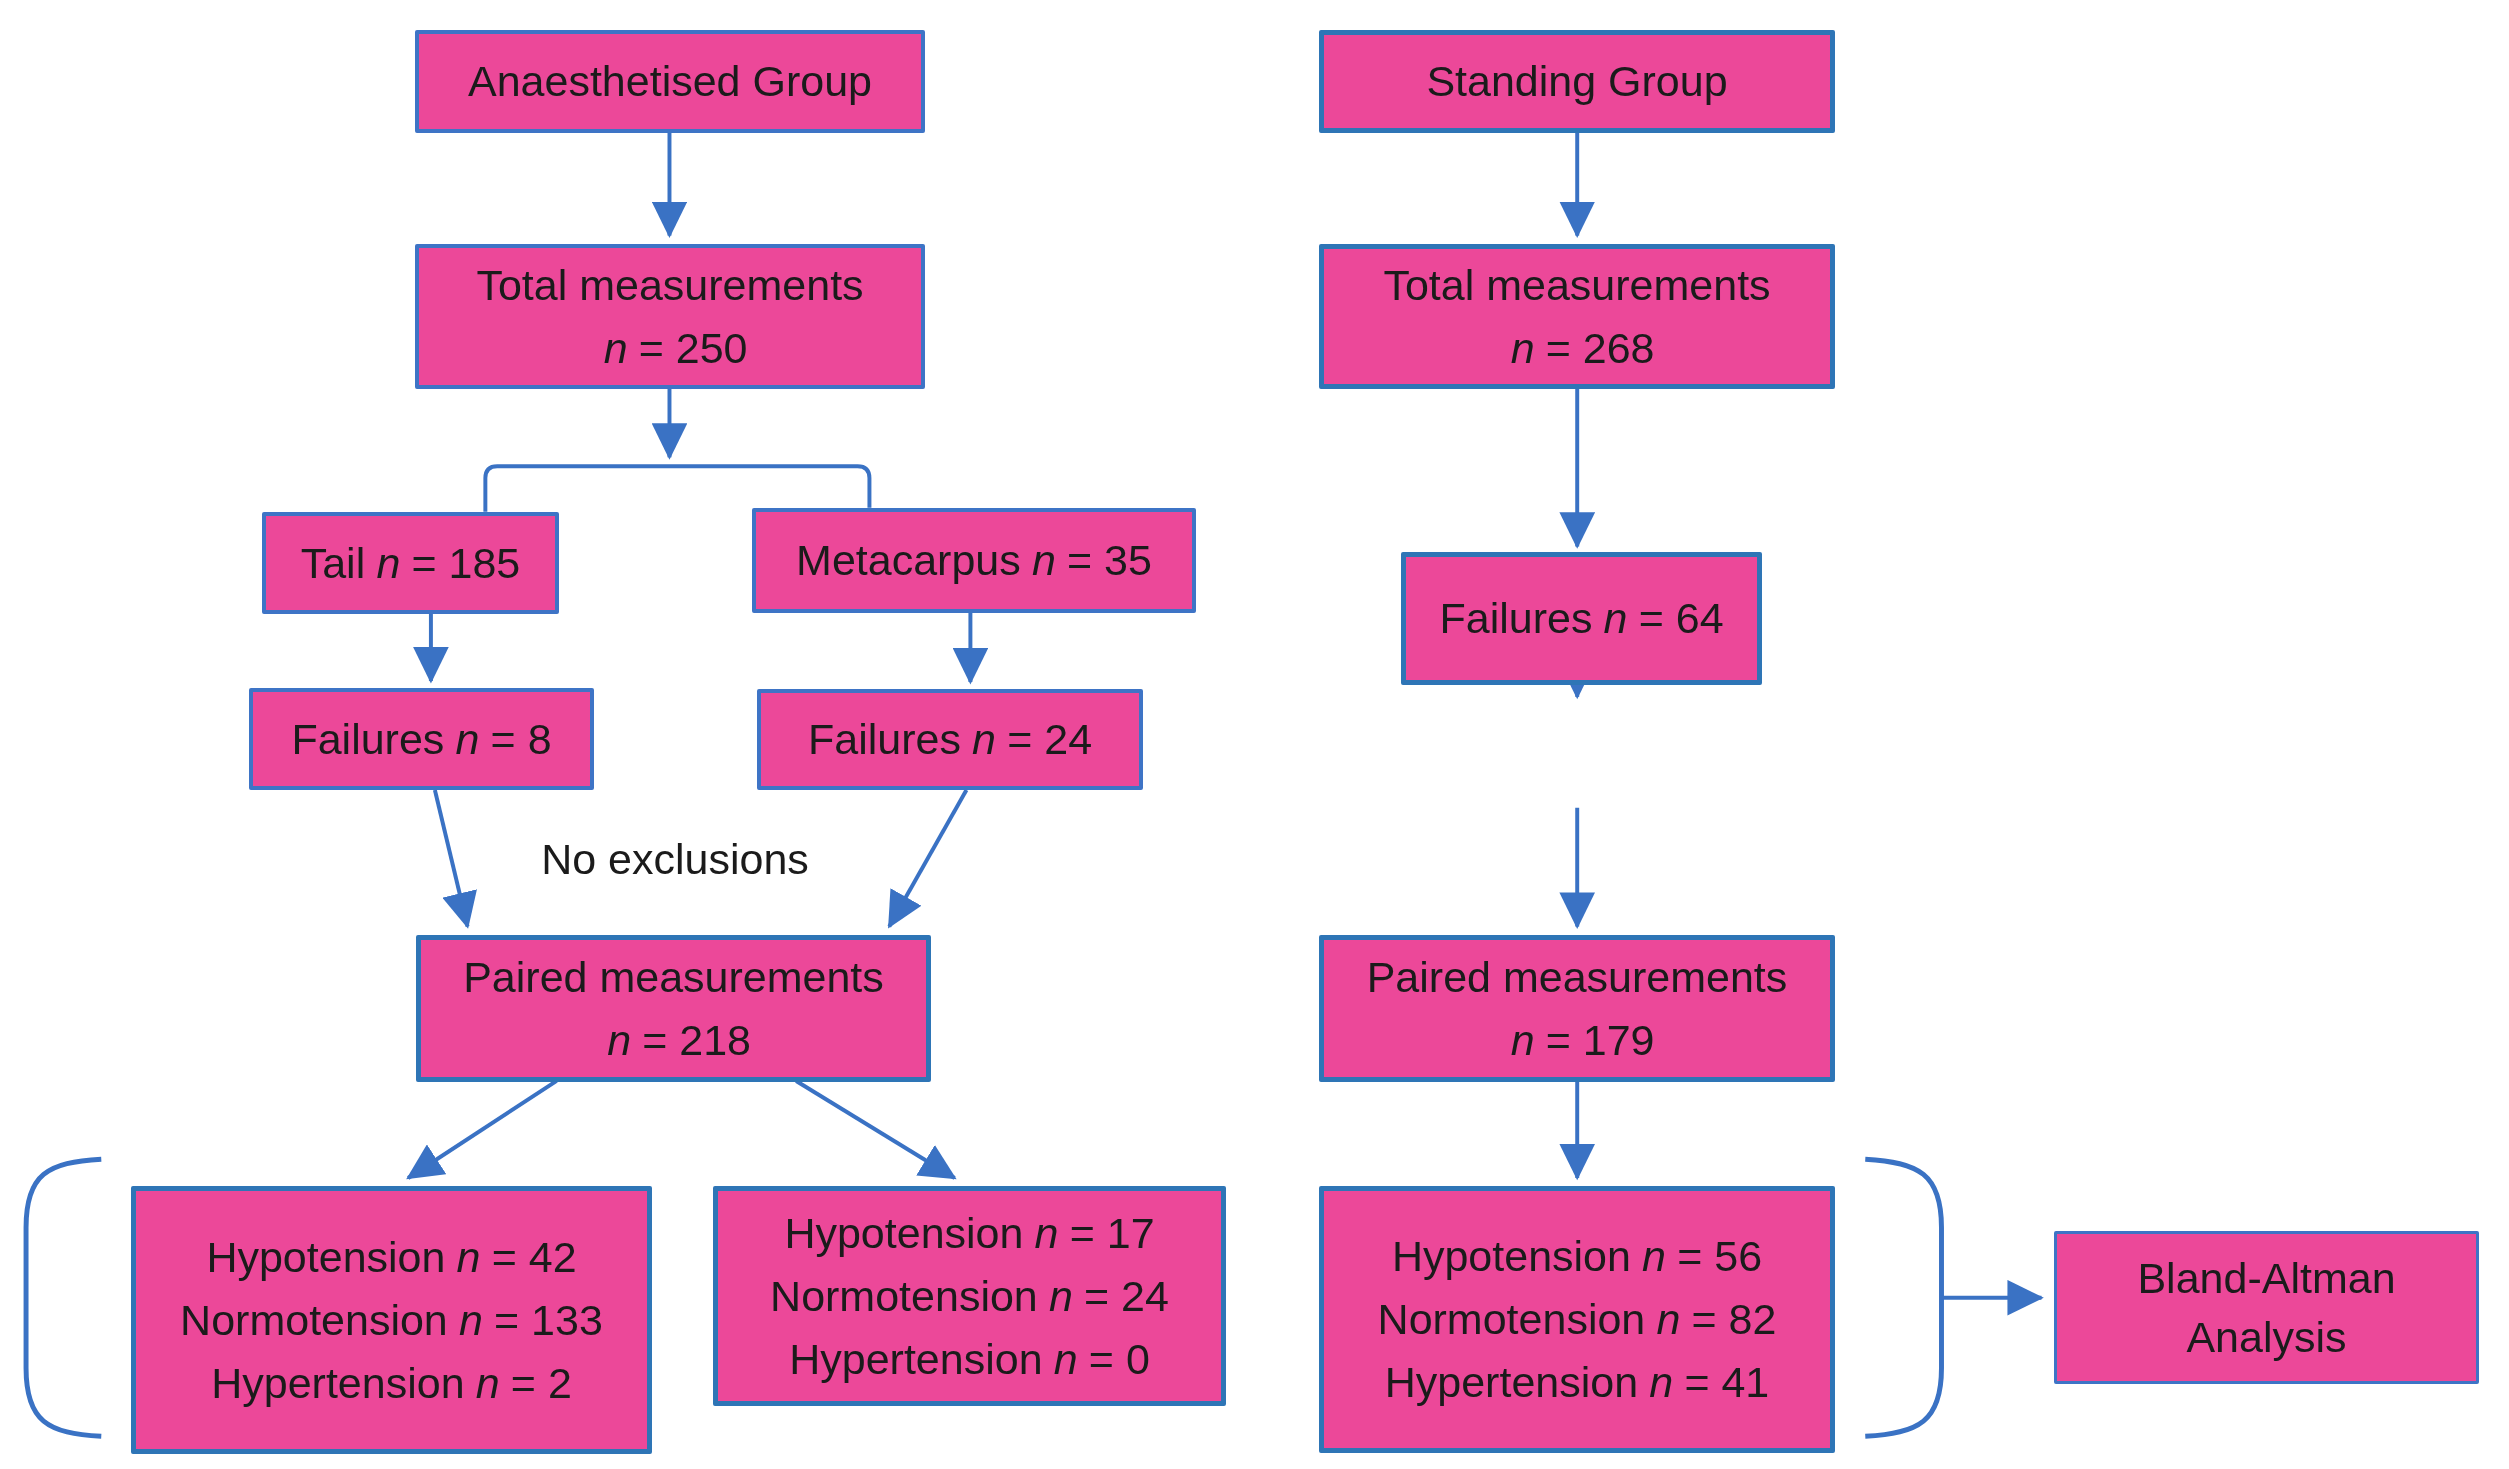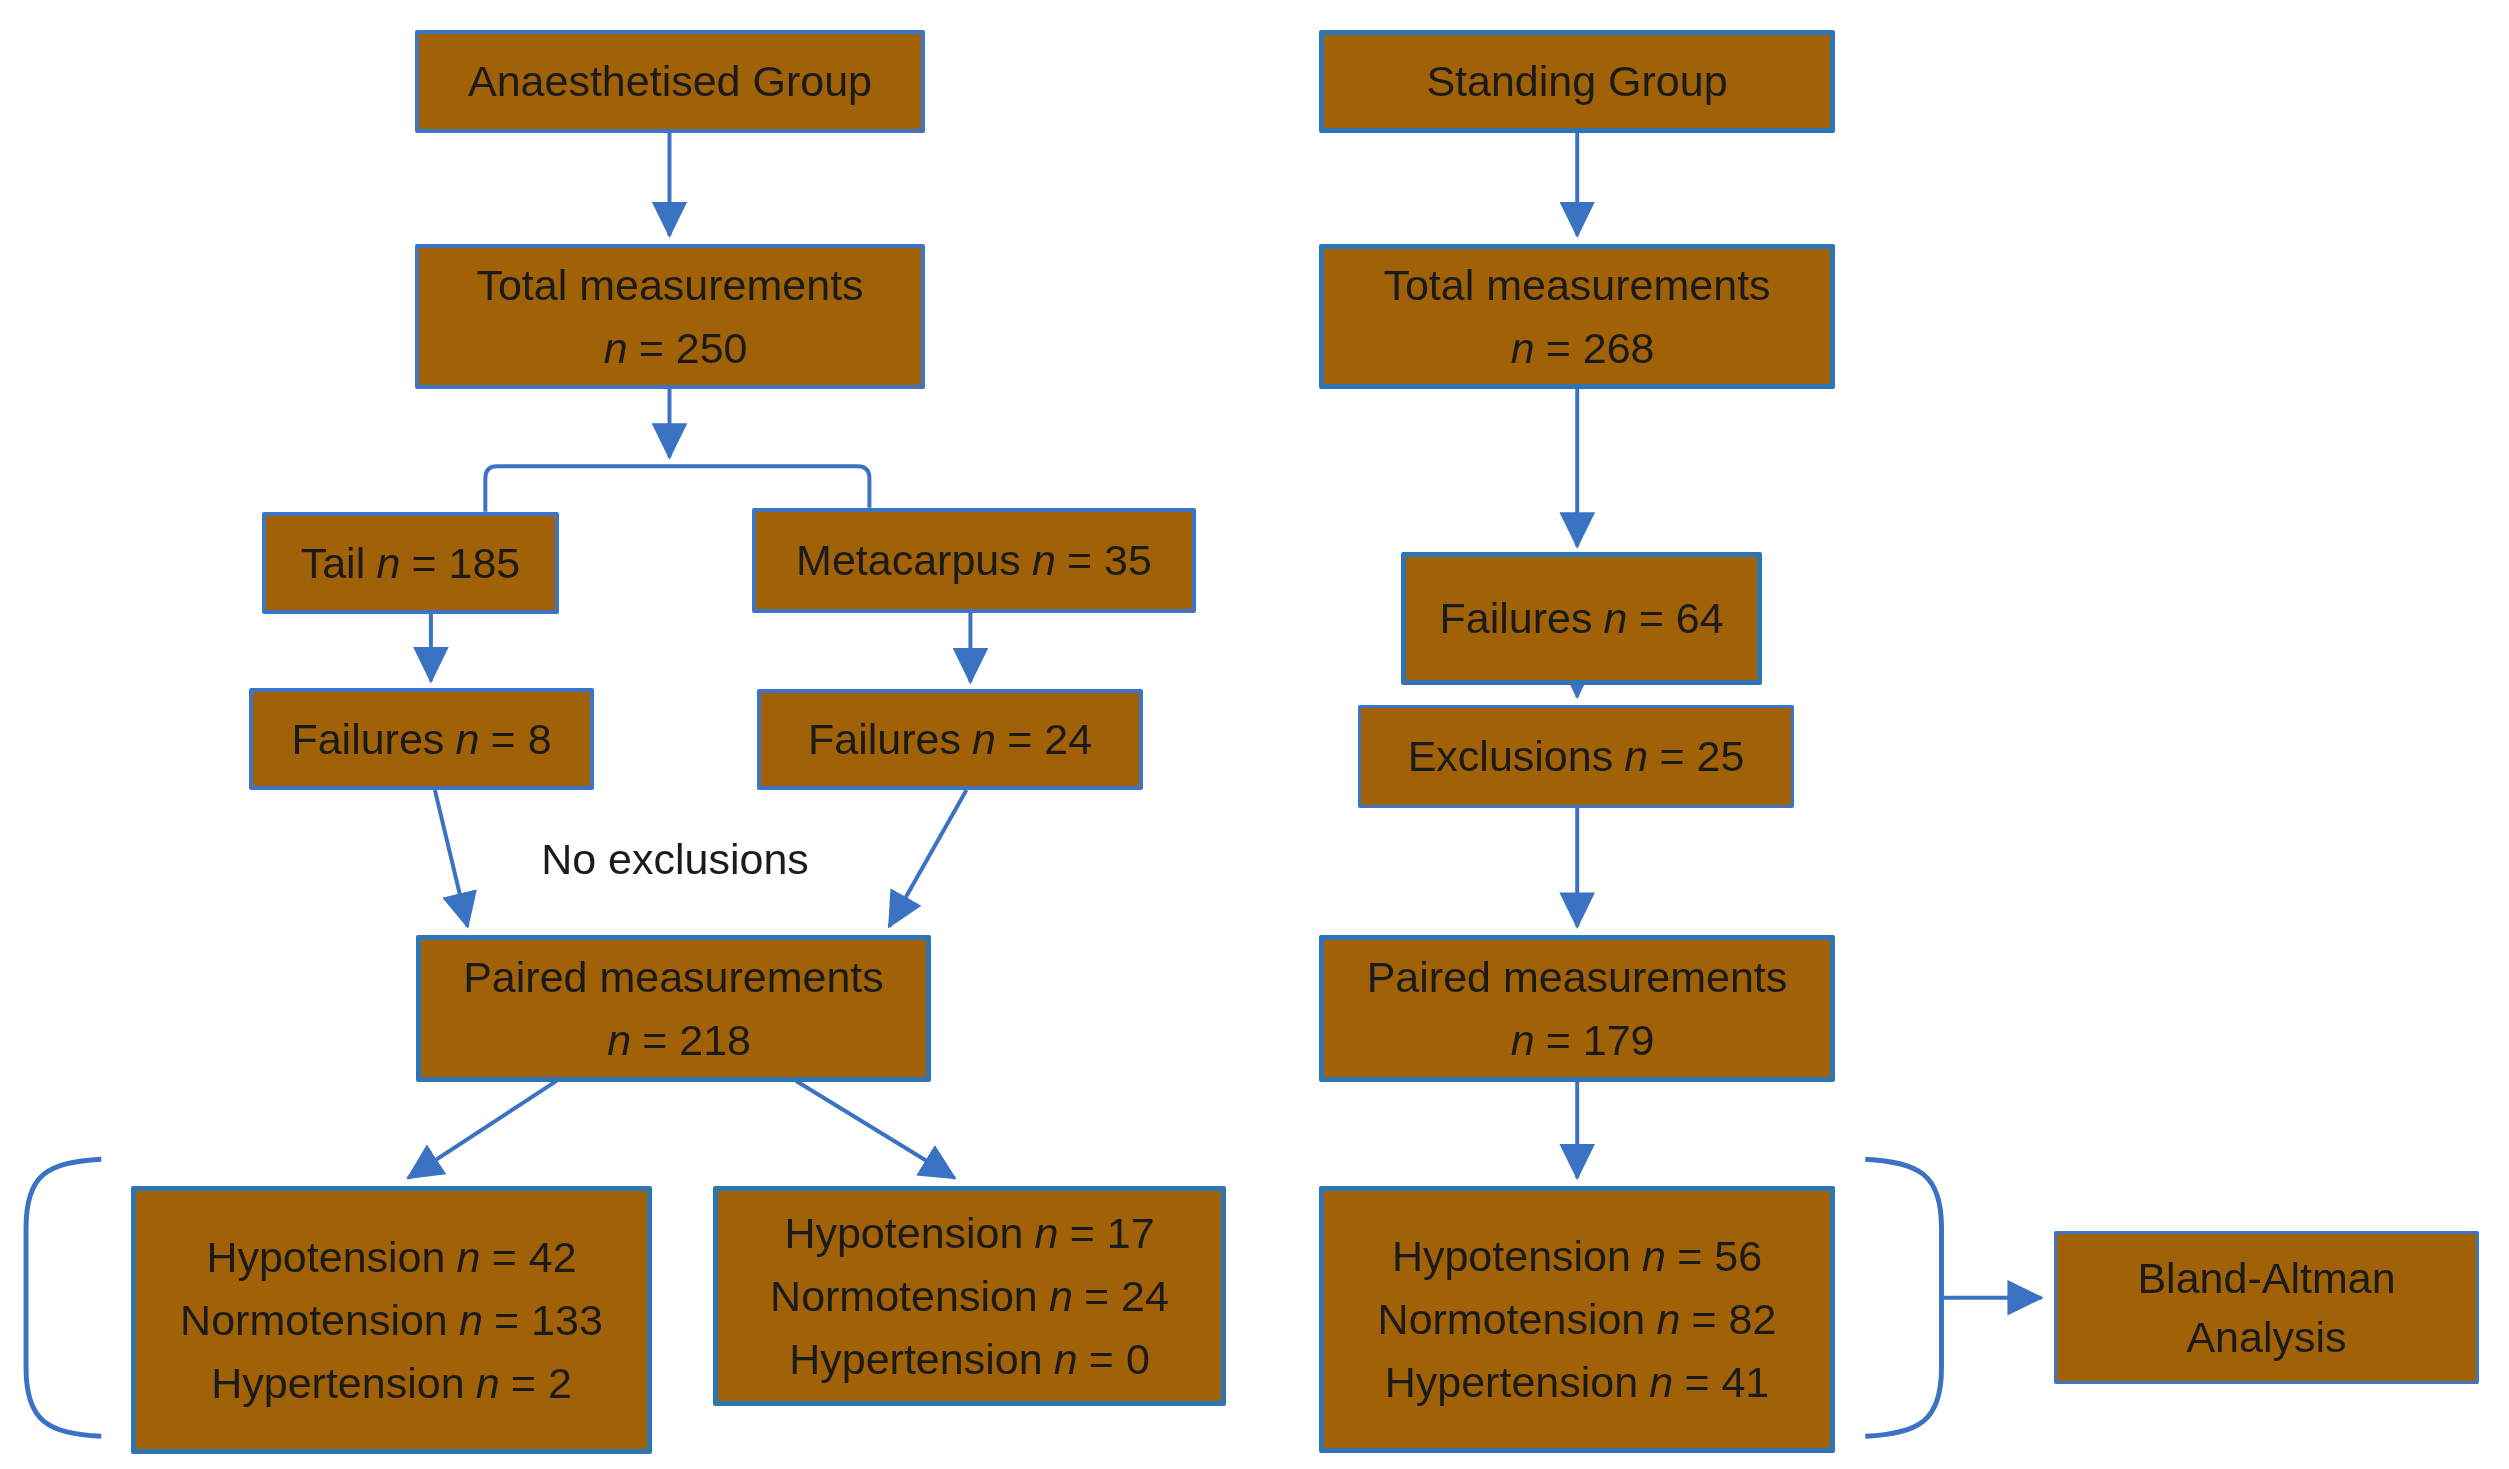--- a/index.html
+++ b/index.html
@@ -16,21 +16,21 @@
     font-family:"Liberation Sans",sans-serif;
     color:var(--text);
     overflow:hidden;
   }
   svg.connectors{position:absolute;left:0;top:0;width:2510px;height:1469px;pointer-events:none;}
   .connector{stroke:var(--arrow);stroke-width:4;fill:none;}
   .bracket{stroke:var(--arrow);stroke-width:5;fill:none;}
   .ah{fill:var(--arrow);stroke:none;}
   .box{
     position:absolute;box-sizing:border-box;
-    background:#a16207;
+    background:#ec4899;
     border:4px solid var(--border-light);
     border-radius:2px;
     display:flex;flex-direction:column;align-items:center;justify-content:center;
     text-align:center;font-size:43px;line-height:63px;color:var(--text);
   }
   .box.thick{border-width:5px;border-color:var(--border-strong);}
   .box.thin{border-width:3px;}
   .line{white-space:nowrap;}
   .line i{font-style:italic;margin:0 0.26em;}
   .floating-label{
@@ -121,23 +121,20 @@
 
   <div class="box thick" style="left:1319px;top:244px;width:516px;height:145px">
     <div class="line">Total measurements</div>
     <div class="line"><i>n</i><span>= 268</span></div>
   </div>
 
   <div class="box thick" style="left:1401px;top:552px;width:361px;height:133px">
     <div class="line"><span>Failures</span><i>n</i><span>= 64</span></div>
   </div>
 
-  <div class="box thin" style="left:1358px;top:705px;width:436px;height:103px">
-    <div class="line"><span>Exclusions</span><i>n</i><span>= 25</span></div>
-  </div>
 
   <div class="box thick" style="left:1319px;top:935px;width:516px;height:147px">
     <div class="line">Paired measurements</div>
     <div class="line"><i>n</i><span>= 179</span></div>
   </div>
 
   <div class="box thick" style="left:1319px;top:1186px;width:516px;height:267px">
     <div class="line"><span>Hypotension</span><i>n</i><span>= 56</span></div>
     <div class="line"><span>Normotension</span><i>n</i><span>= 82</span></div>
     <div class="line"><span>Hypertension</span><i>n</i><span>= 41</span></div>

